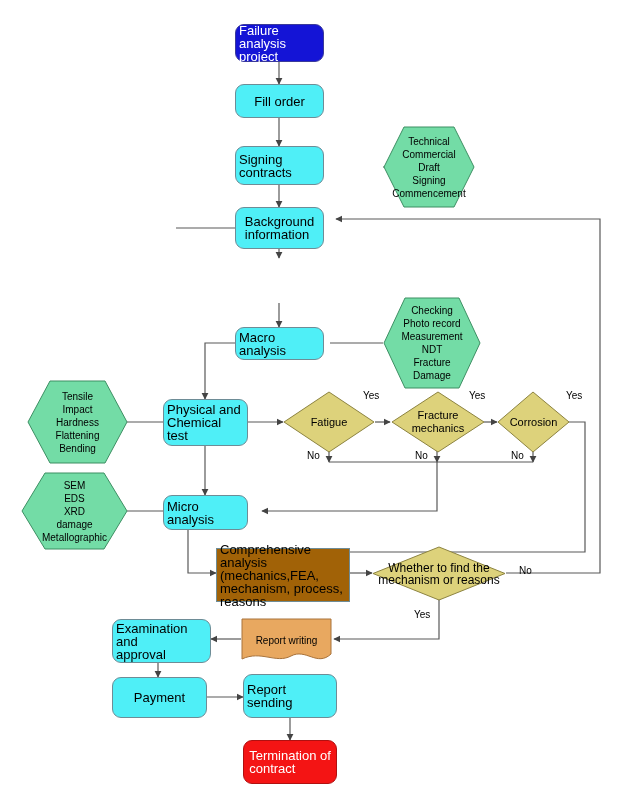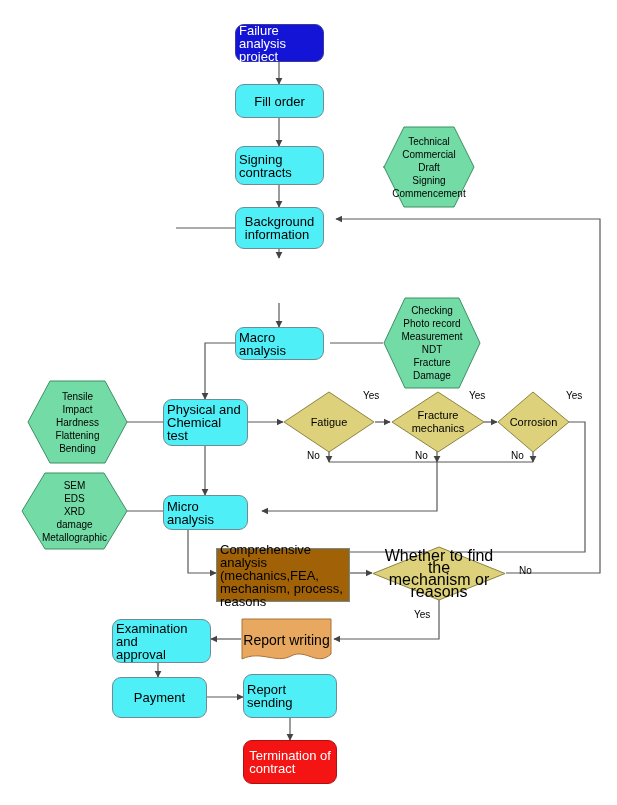--- a/index.html
+++ b/index.html
@@ -126,21 +126,21 @@
   .doc .doctext {
     position: absolute;
     left: 0;
     top: 0;
     width: 100%;
     height: 100%;
     display: flex;
     align-items: center;
     justify-content: center;
     text-align: center;
-    font-size: 14px;
+    font-size: 10px;
     line-height: 13px;
     color: #000;
     z-index: 2;
   }
   .edgelabel {
     position: absolute;
     font-size: 10px;
     line-height: 11px;
     color: #000;
     z-index: 4;
@@ -323,21 +323,21 @@
     <span class="lbl">Comprehensive analysis
 (mechanics,FEA,
 mechanism, process,
 reasons</span>
   </div>
 
   <div class="dia" style="left:372px; top:546px; width:134px; height:55px;">
     <svg width="134" height="55" viewBox="0 0 134 55">
       <polygon points="67,1 133,27.5 67,54 1,27.5" fill="#DDD27B" stroke="#8C8340" stroke-width="1"></polygon>
     </svg>
-    <div class="diatext" style="font-size:16px; line-height:12px;">Whether to find the
+    <div class="diatext" style="font-size:12px; line-height:12px;">Whether to find the
 mechanism or reasons</div>
   </div>
 
   <div class="doc" style="left:241px; top:618px; width:91px; height:45px;">
     <svg width="91" height="45" viewBox="0 0 91 45">
       <path d="M1,1 L90,1 L90,36 C76,49 65,30 50,38 C35,46 20,32 1,41 Z" fill="#E8A860" stroke="#A8723A" stroke-width="1"></path>
     </svg>
     <div class="doctext" style="padding-bottom:8px;">Report writing</div>
   </div>
 

